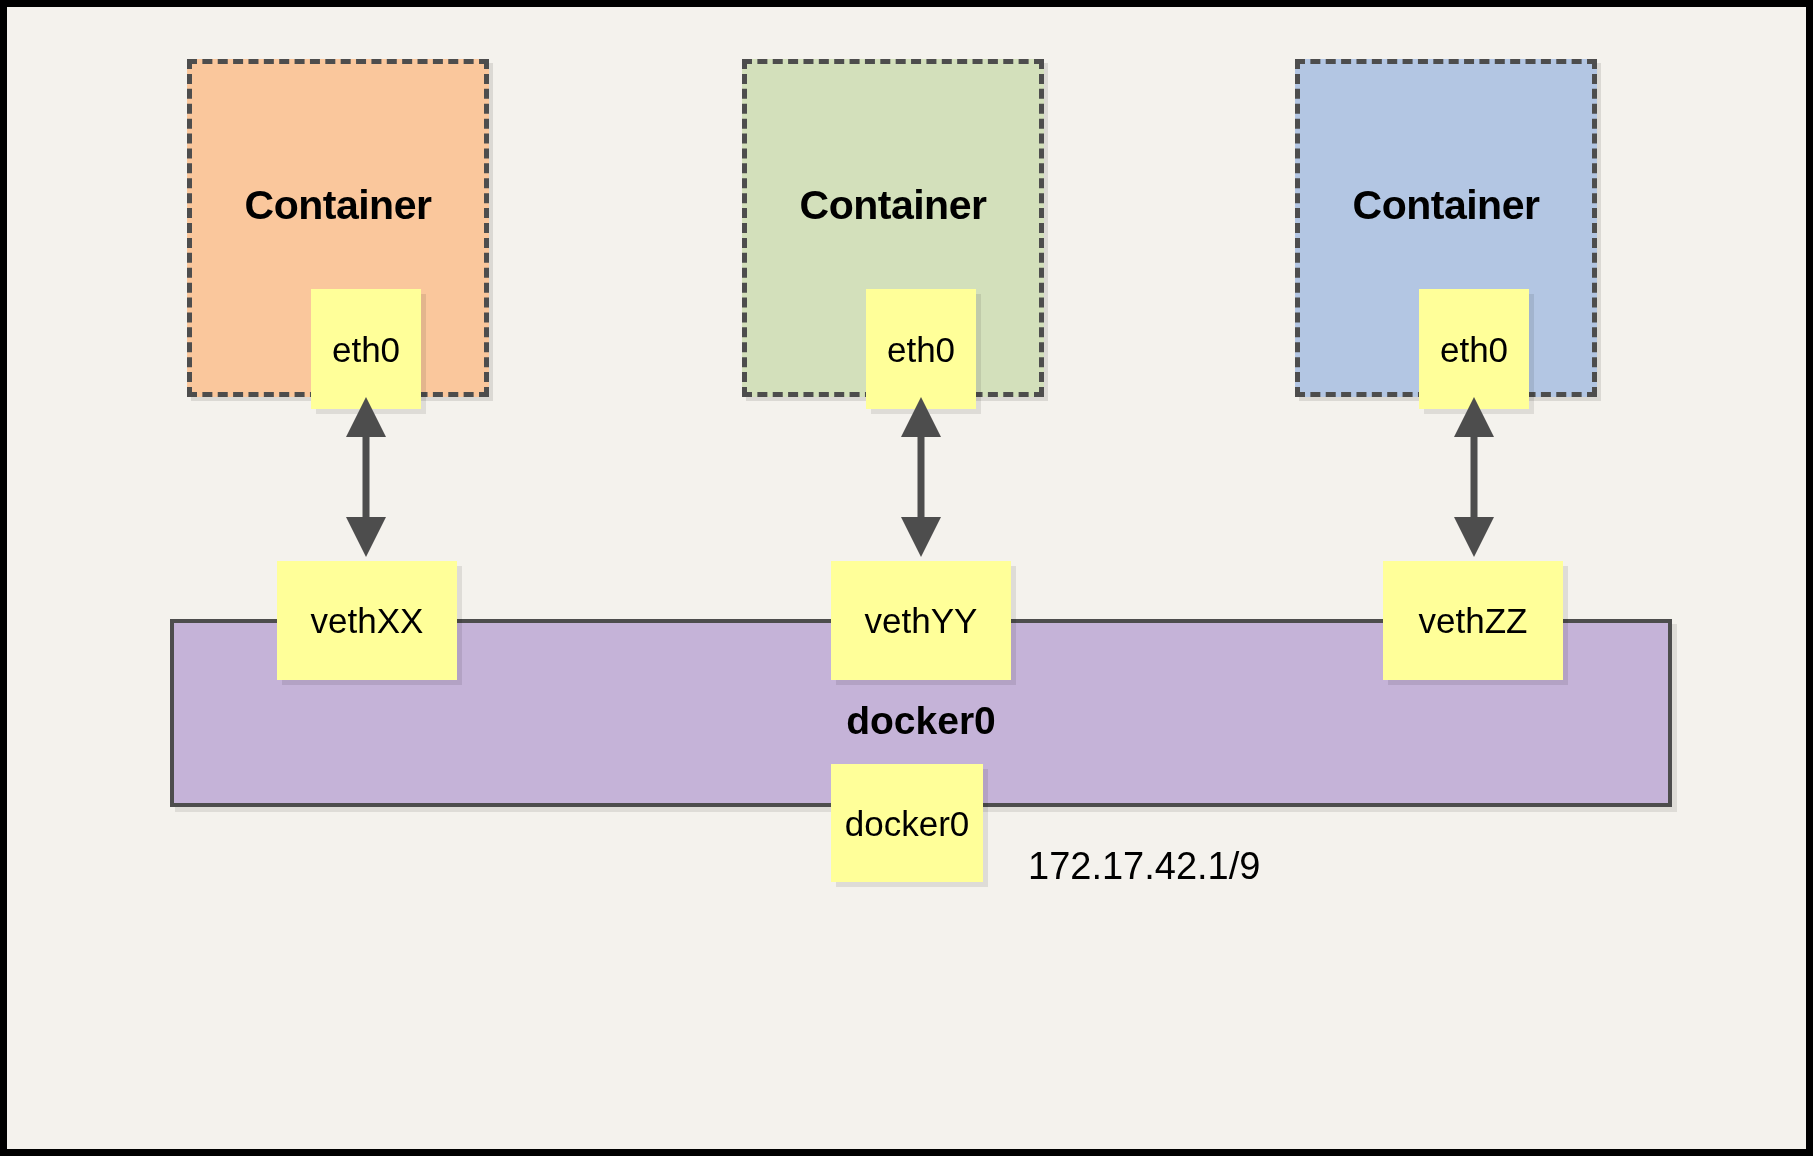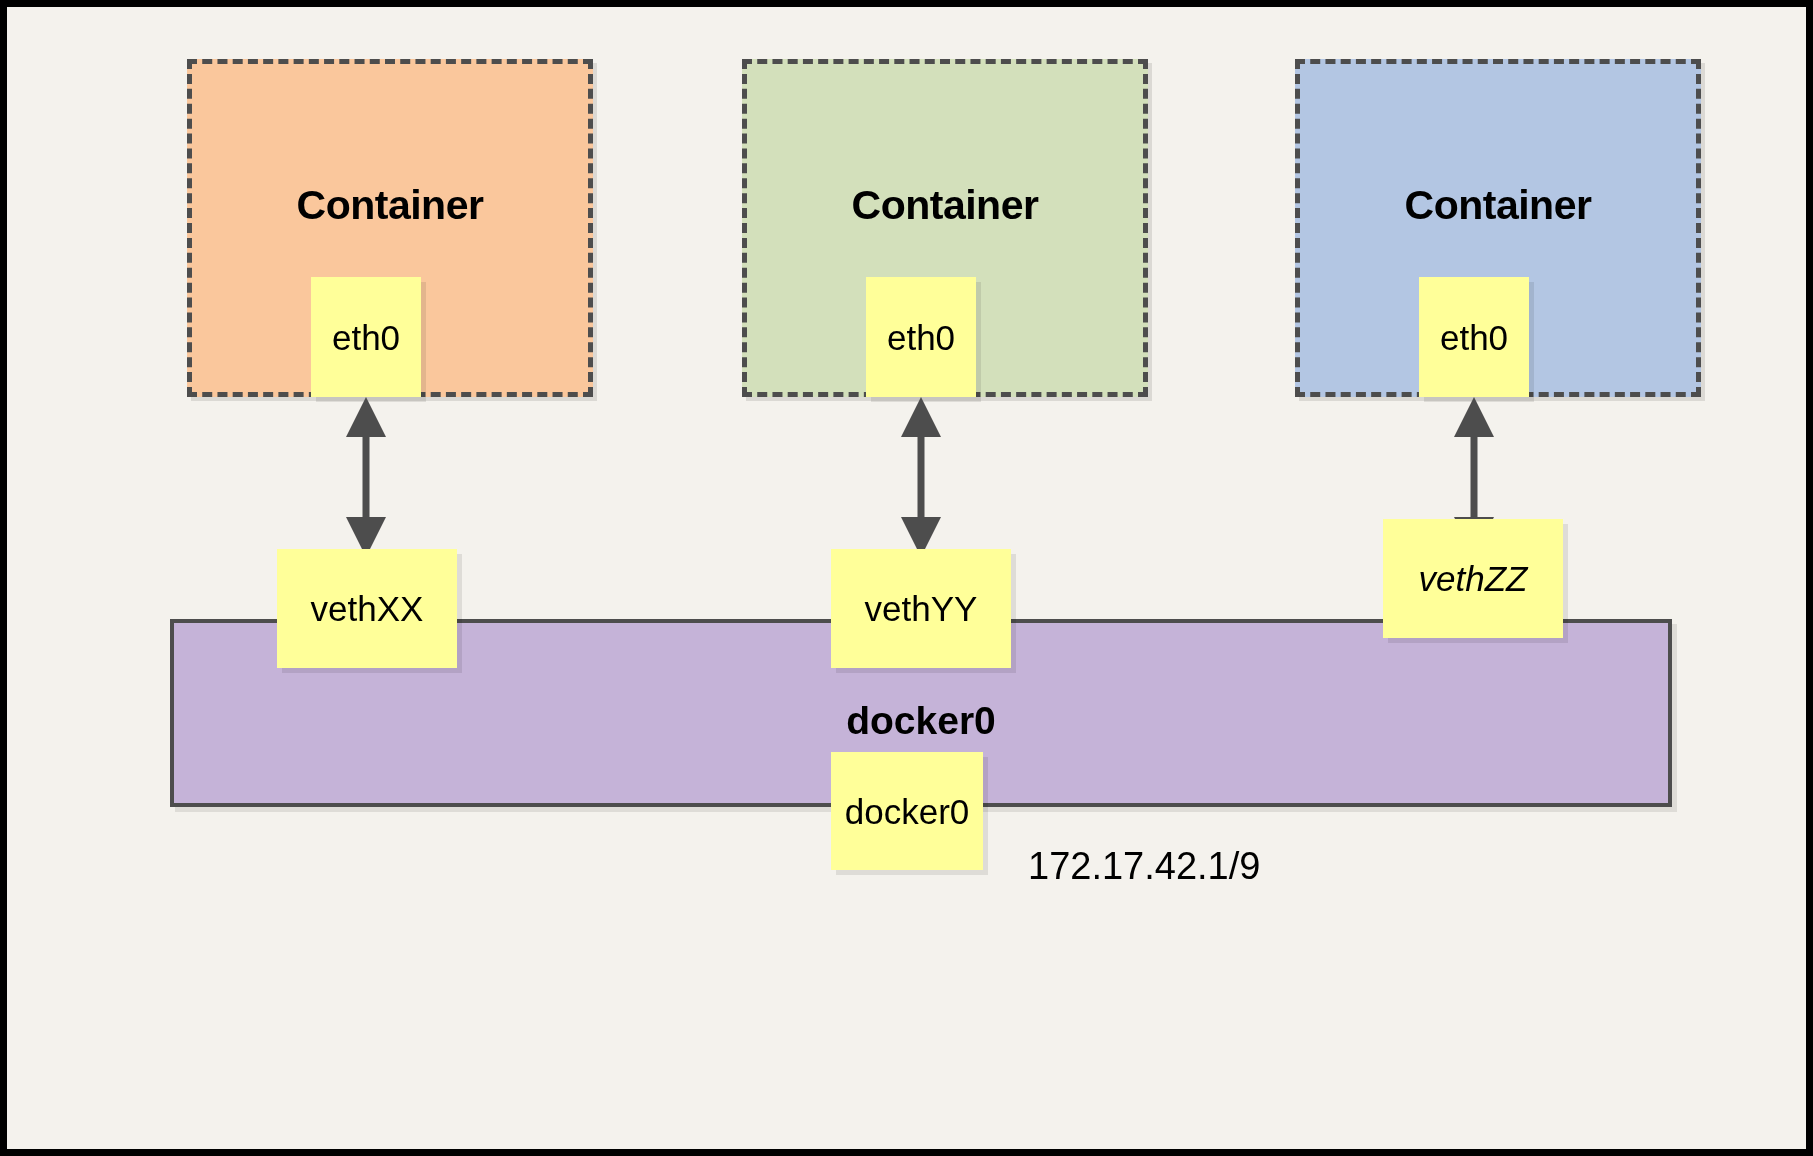--- a/index.html
+++ b/index.html
@@ -10,21 +10,21 @@
     width:1813px;height:1156px;
     box-sizing:border-box;
     background:#f4f2ed;
     border:7px solid #000000;
     overflow:hidden;
   }
 
   
   .container-box{
     position:absolute;
-    width:406px;height:338px;
+    width:302px;height:338px;
     box-sizing:border-box;
     border:5px dashed #4d4d4d;
     box-shadow:4px 4px 0 rgba(0,0,0,0.10);
   }
   .container-title{
     position:absolute;
     top:118px;left:0;right:0;
     text-align:center;
     font-size:41px;
     font-weight:bold;
@@ -37,20 +37,21 @@
     position:absolute;
     background:#ffff99;
     box-sizing:border-box;
     box-shadow:5px 5px 0 rgba(0,0,0,0.09);
     display:flex;
     align-items:center;
     justify-content:center;
     color:#000000;
     font-size:35px;
     line-height:1;
+    margin-top:12px;
   }
   .eth{width:110px;height:120px;}
   .veth{width:180px;height:119px;}
   .dock-small{width:152px;height:118px;}
 
   
   #docker-bar{
     position:absolute;
     left:163px;top:612px;
     width:1502px;height:188px;
@@ -138,21 +139,21 @@
   <div id="docker-bar">
     <div id="docker-bar-label">docker0</div>
   </div>
 
   <div class="ybox veth" style="left:824px;top:542px;">
     <span>vethYY</span>
   </div>
   <div class="ybox veth" style="left:270px;top:542px;">
     <span>vethXX</span>
   </div>
-  <div class="ybox veth" style="left:1376px;top:512px;font-style:italic;">
+  <div class="ybox veth" style="left:1376px;top:542px;">
     <span>vethZZ</span>
   </div>
 
   <div class="ybox dock-small" style="left:824px;top:745px;">
     <span>docker0</span>
   </div>
 
   <div id="ip-label">172.17.42.1/9</div>
 
 

